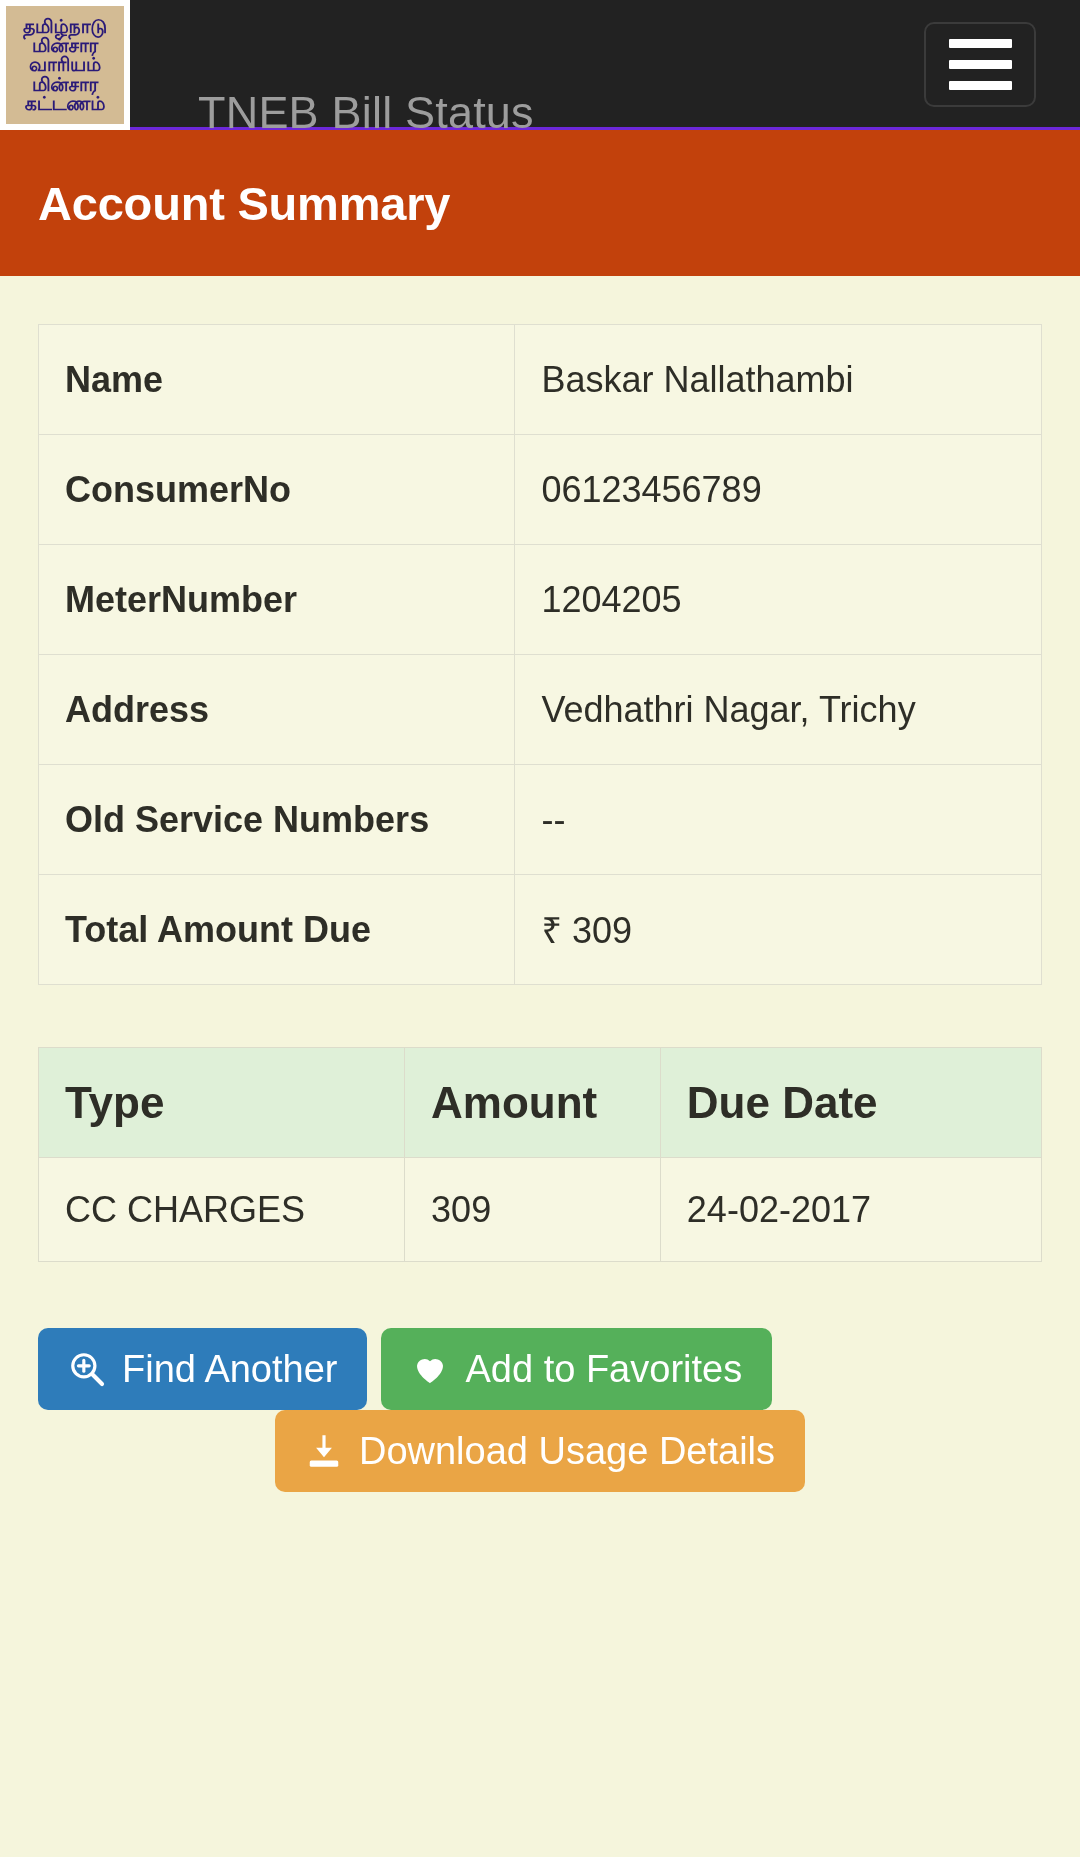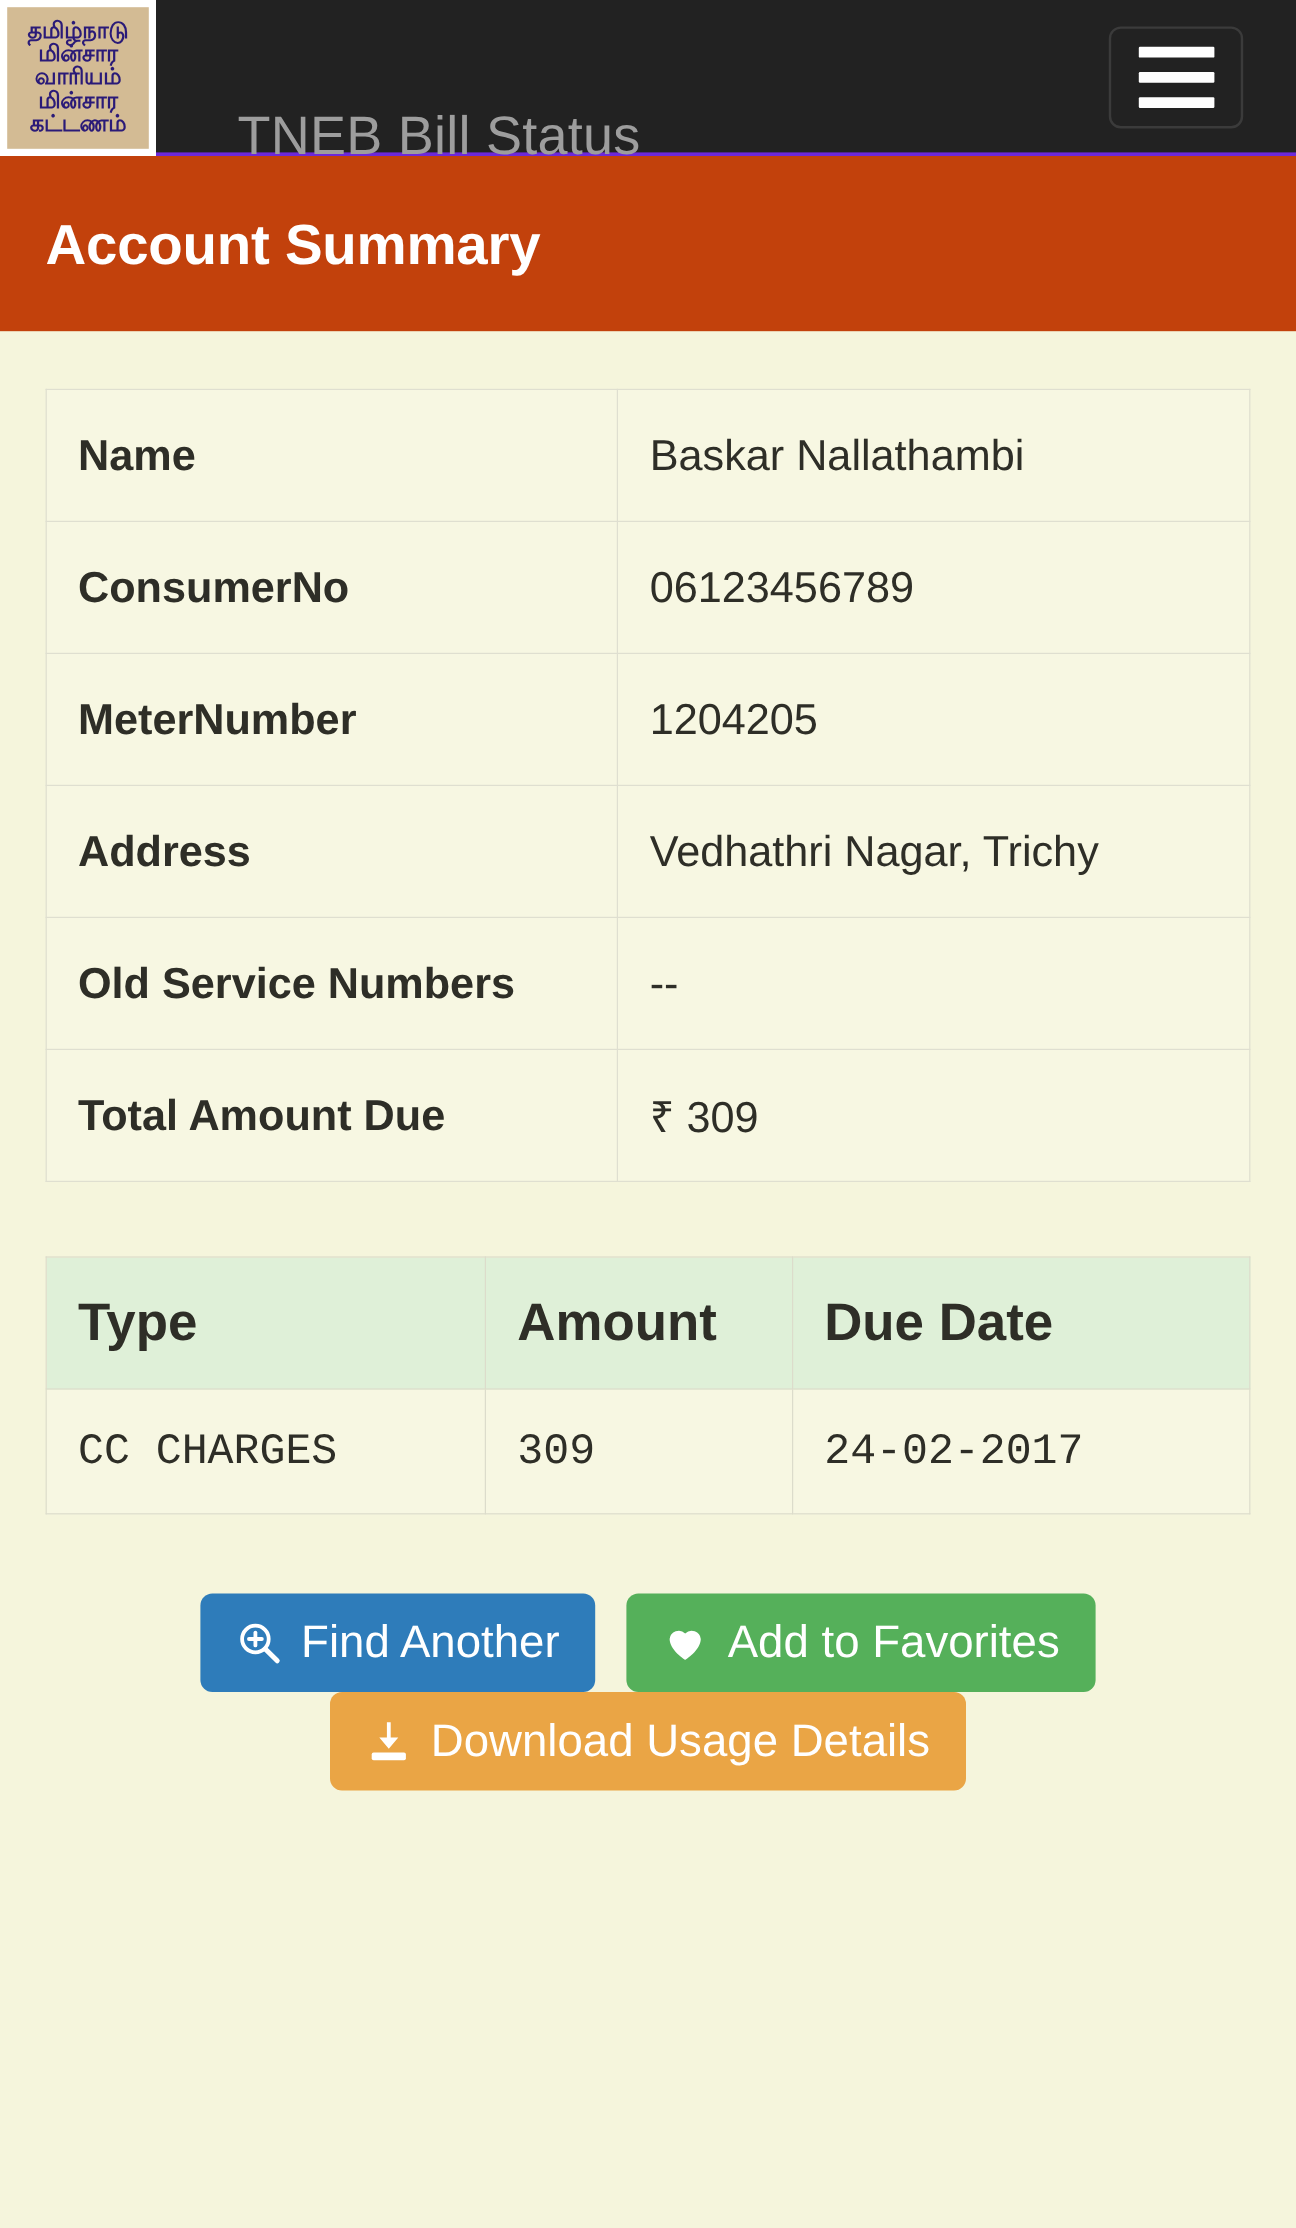--- a/index.html
+++ b/index.html
@@ -140,31 +140,29 @@
   table.charges td {
     background: #f7f7e2;
     border: 1px solid #dcdccb;
     padding: 22px 26px;
     text-align: left;
     color: #2e2e27;
     font-size: 36px;
     font-weight: 400;
     height: 104px;
     white-space: nowrap;
-    font-family: Liberation Mono, monospace;
   }
   table.charges th.col-type, table.charges td.col-type { width: 36.5%; }
   table.charges th.col-amount, table.charges td.col-amount { width: 25.5%; }
 
   
   .btn-row {
     display: flex;
-    justify-content: center;
-    align-items: center;
-    gap: 26px;
+    align-items: center;
+    gap: 14px;
     margin-top: 66px;
   }
   .btn-row-2 {
     display: flex;
     justify-content: center;
   }
   .btn {
     display: inline-flex;
     align-items: center;
     justify-content: center;

